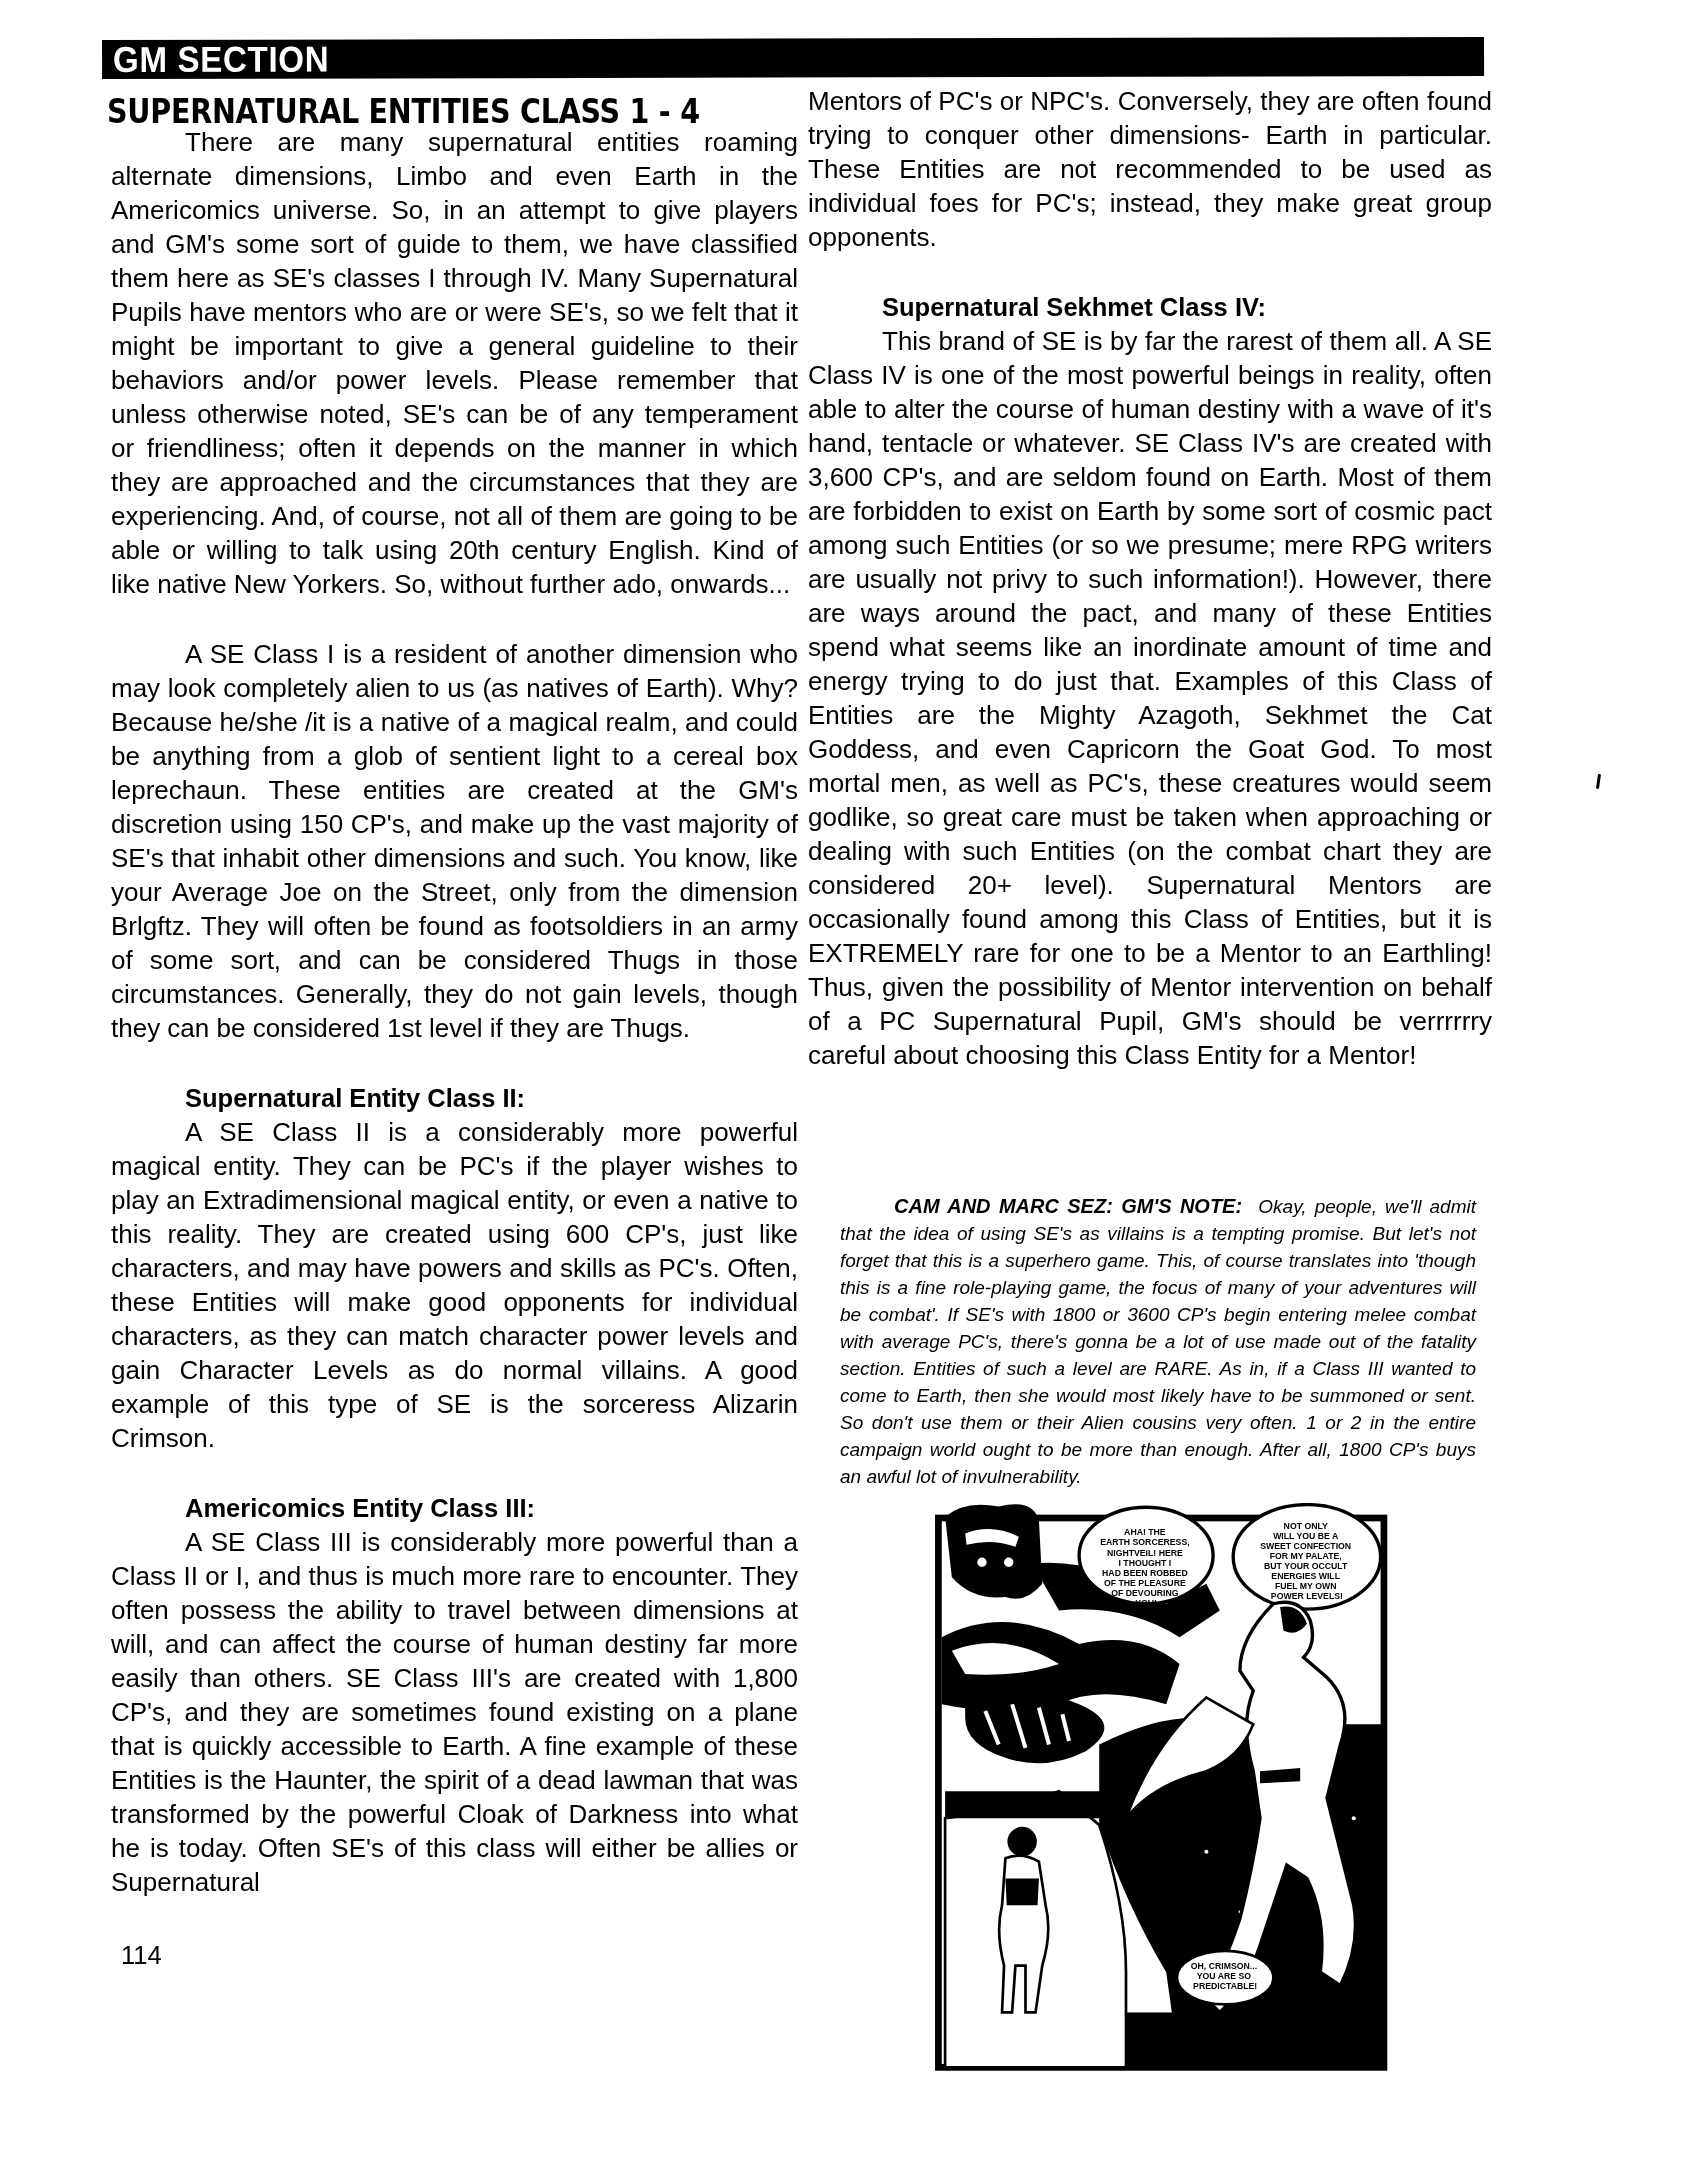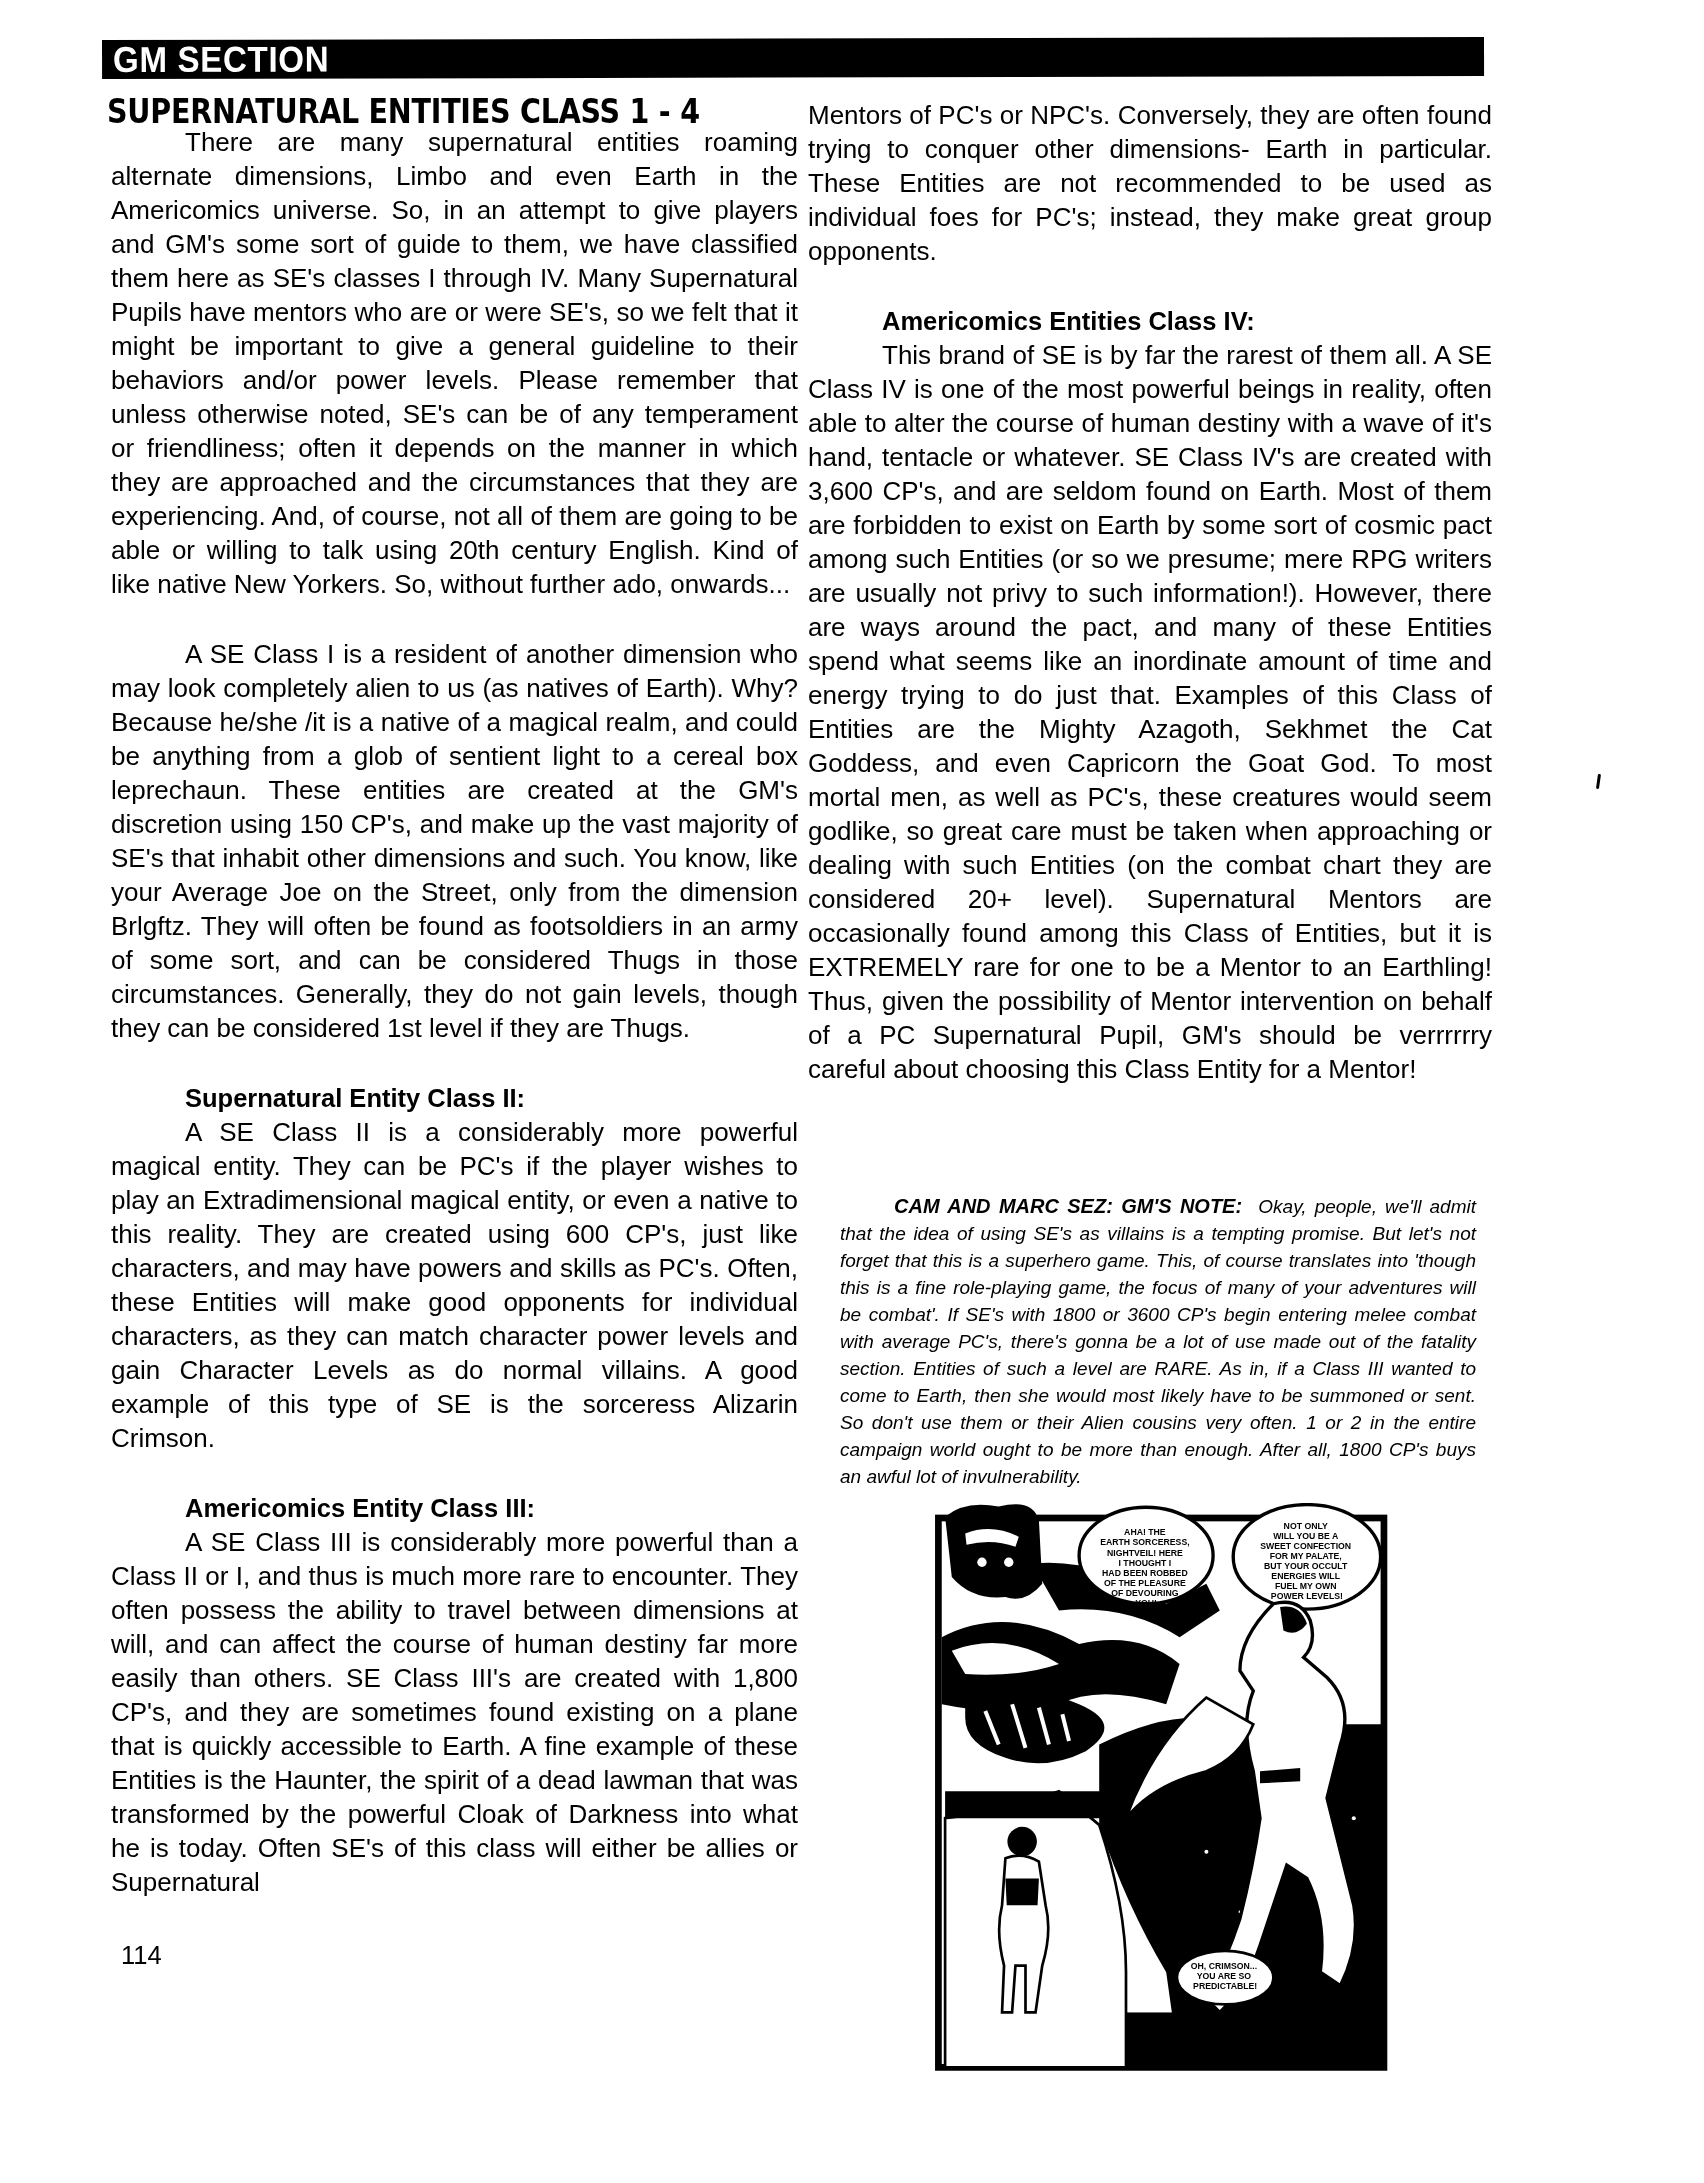--- a/index.html
+++ b/index.html
@@ -23,21 +23,21 @@
     font-size:34px; line-height:40px; white-space:nowrap;
     transform:scaleX(0.84); transform-origin:left top; letter-spacing:-0.3px;
   }
 
   .col {
     position:absolute;
     font-family:"Liberation Sans", sans-serif;
     font-size:26px; line-height:34px; text-align:justify;
   }
   .col-left  { left:111px;  top:125px; width:687px; }
-  .col-right { left:808px; top:84px; width:684px;margin-top:14px; }
+  .col-right { left:808px; top:84px; width:684px; }
 
   .col p { margin:0; }
   .indent { text-indent:74px; }
   .sub-head {
     font-weight:bold; margin:0; padding-left:74px; font-size:25.5px;
   }
   .gap-lg { height:36px; }
 
   .gm-note {
     position:absolute; left:828px; top:1181px; width:660px;
@@ -82,21 +82,21 @@
     <div class="gap-lg"></div>
 
     <p class="sub-head">Americomics Entity Class III:</p>
     <p class="indent">A SE Class III is considerably more powerful than a Class II or I, and thus is much more rare to encounter. They often possess the ability to travel between dimensions at will, and can affect the course of human destiny far more easily than others.  SE Class III's are created with 1,800 CP's, and they are sometimes found existing on a plane that is quickly accessible to Earth. A fine example of these Entities is the Haunter, the spirit of a dead lawman that was transformed by the powerful Cloak of Darkness into what he is today.  Often SE's of this class will either be allies or Supernatural</p>
   </div>
 
   <div class="col col-right">
     <p>Mentors of PC's or NPC's.  Conversely, they are often found trying to conquer other dimensions- Earth in particular.  These Entities are not recommended to be used as individual foes for PC's; instead, they make great group opponents.</p>
     <div class="gap-lg"></div>
 
-    <p class="sub-head">Americomics Entities Class IV:</p>
+    <p class="sub-head">Supernatural Sekhmet Class IV:</p>
     <p class="indent">This brand of SE is by far the rarest of them all. A SE Class IV is one of the most powerful beings in reality, often able to alter the course of human destiny with a wave of it's hand, tentacle or whatever.  SE Class IV's are created with 3,600 CP's, and are seldom found on Earth.  Most of them are forbidden to exist on Earth by some sort of cosmic pact among such Entities (or so we presume; mere RPG writers are usually not privy to such information!).  However, there are ways around the pact, and many of these Entities spend what seems like an inordinate amount of time and energy trying to do just that.  Examples of this Class of Entities are the Mighty Azagoth, Sekhmet the Cat Goddess, and even Capricorn the Goat God.  To most mortal men, as well as PC's, these creatures would seem godlike, so great care must be taken when approaching or dealing with such Entities (on the combat chart they are considered 20+ level).  Supernatural Mentors are occasionally found among this Class of Entities, but it is EXTREMELY rare for one to be a Mentor to an Earthling!  Thus, given the possibility of Mentor intervention on behalf of a PC Supernatural Pupil, GM's should be verrrrrry careful about choosing this Class Entity for a Mentor!</p>
   </div>
 
   <div class="gm-note">
     <p><span class="lead">CAM AND MARC SEZ:  GM'S NOTE:</span>&nbsp;&nbsp;<span>Okay, people, we'll admit that the idea of using SE's as villains is a tempting promise.  But let's not forget that this is a superhero game.  This, of course translates into 'though this is a fine role-playing game, the focus of many of your adventures will be combat'.  If SE's with 1800 or 3600 CP's begin entering melee combat with average PC's, there's gonna be a lot of use made out of the fatality section.  Entities of such a level are RARE. As in, if a Class III wanted to come to Earth, then she would most likely have to be summoned or sent.  So don't use them or their Alien cousins very often.  1 or 2 in the entire campaign world ought to be more than enough.  After all, 1800 CP's buys an awful lot of invulnerability.</span></p>
   </div>
 
   <div class="comic">
     <svg viewBox="0 0 700 850" xmlns="http://www.w3.org/2000/svg">
 

